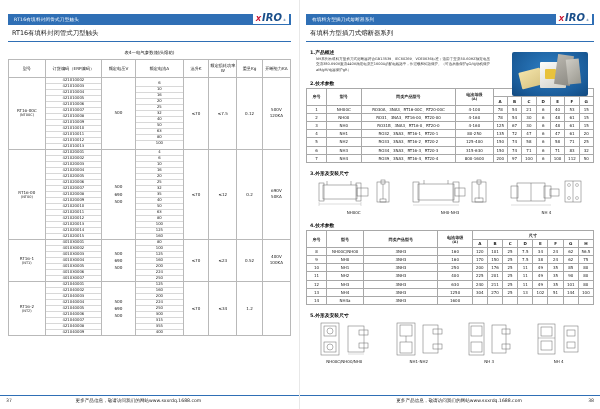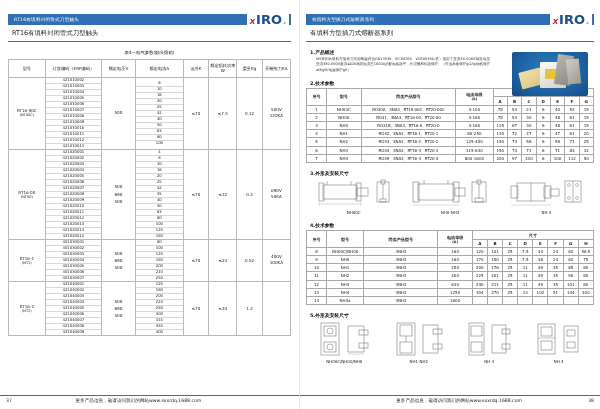--- a/index.html
+++ b/index.html
@@ -26,21 +26,21 @@
     color: #ffffff; font-size: 4.6px; padding-left: 6px; letter-spacing: .2px;
     white-space: nowrap;
   }
   .logo-box {
     position: absolute; right: 2px; top: -3px;
     background: #fff; border: 0;
     padding: 1px 3px;
     display: flex; align-items: baseline; gap: 1px;
   }
   .logo-x { color: #c8102e; font-size: 7px; font-weight: bold; font-style: italic; }
-  .logo-rest { color: #1b4f8a; font-size: 13px; font-weight: bold; }
+  .logo-rest { color: #1b4f8a; font-size: 10px; font-weight: bold; font-style: italic; }
   .logo-tm { color: #1b4f8a; font-size: 3px; }
 
   .hdr-sub {
     font-size: 6.4px; color: #1a1a1a; padding: 4px 0 3px 4px;
     border-bottom: 1px solid #2f6fb5;
   }
 
   
   .tbl-caption {
     text-align: center; font-size: 4.4px; color: #222;

